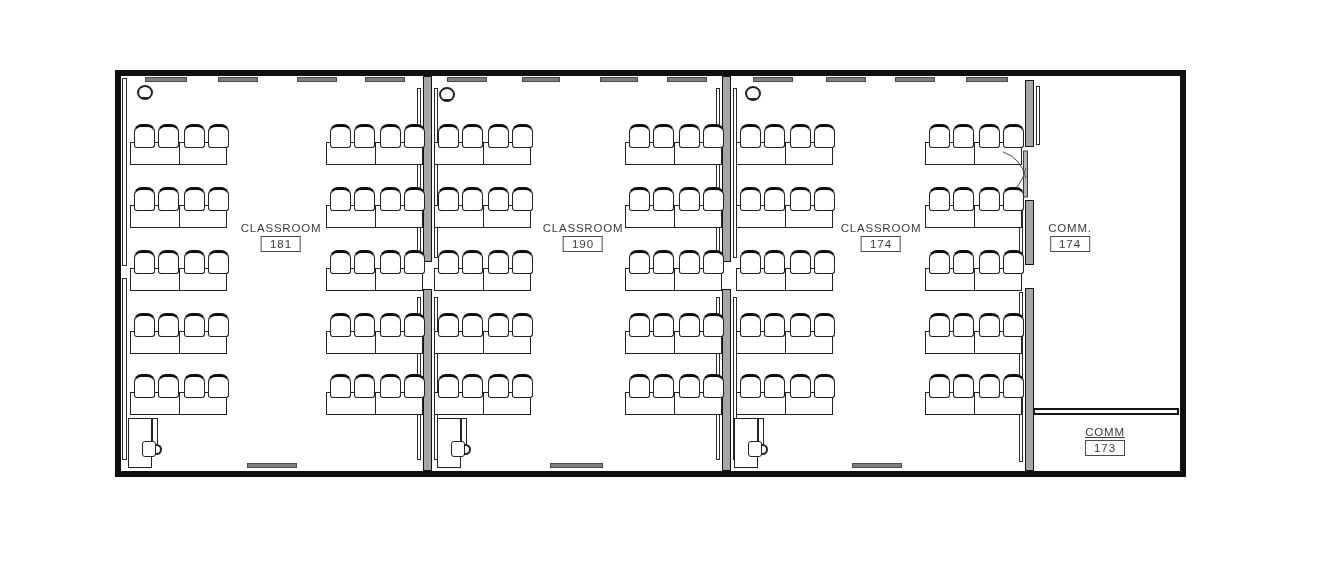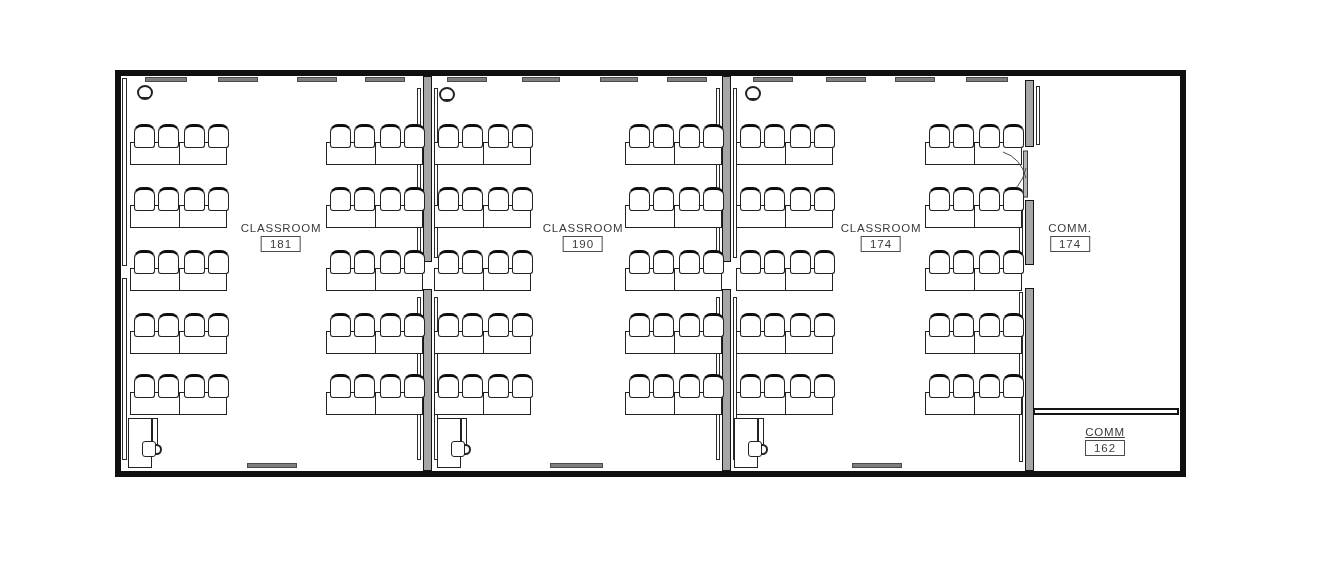--- a/index.html
+++ b/index.html
@@ -389,16 +389,16 @@
     <div class="room-label" style="left: 881px; top: 222px;">
       <div class="room-name">CLASSROOM</div>
       <div class="room-number-box"><span>174</span></div>
     </div>
     <div class="room-label" style="left: 1070px; top: 222px;">
       <div class="room-name">COMM.</div>
       <div class="room-number-box"><span>174</span></div>
     </div>
     <div class="room-label" style="left: 1105px; top: 426px;">
       <div class="room-name underlined">COMM</div>
-      <div class="room-number-box"><span>162</span></div>
+      <div class="room-number-box"><span>173</span></div>
     </div>
   </div>
 </div>
 
 </body></html>

